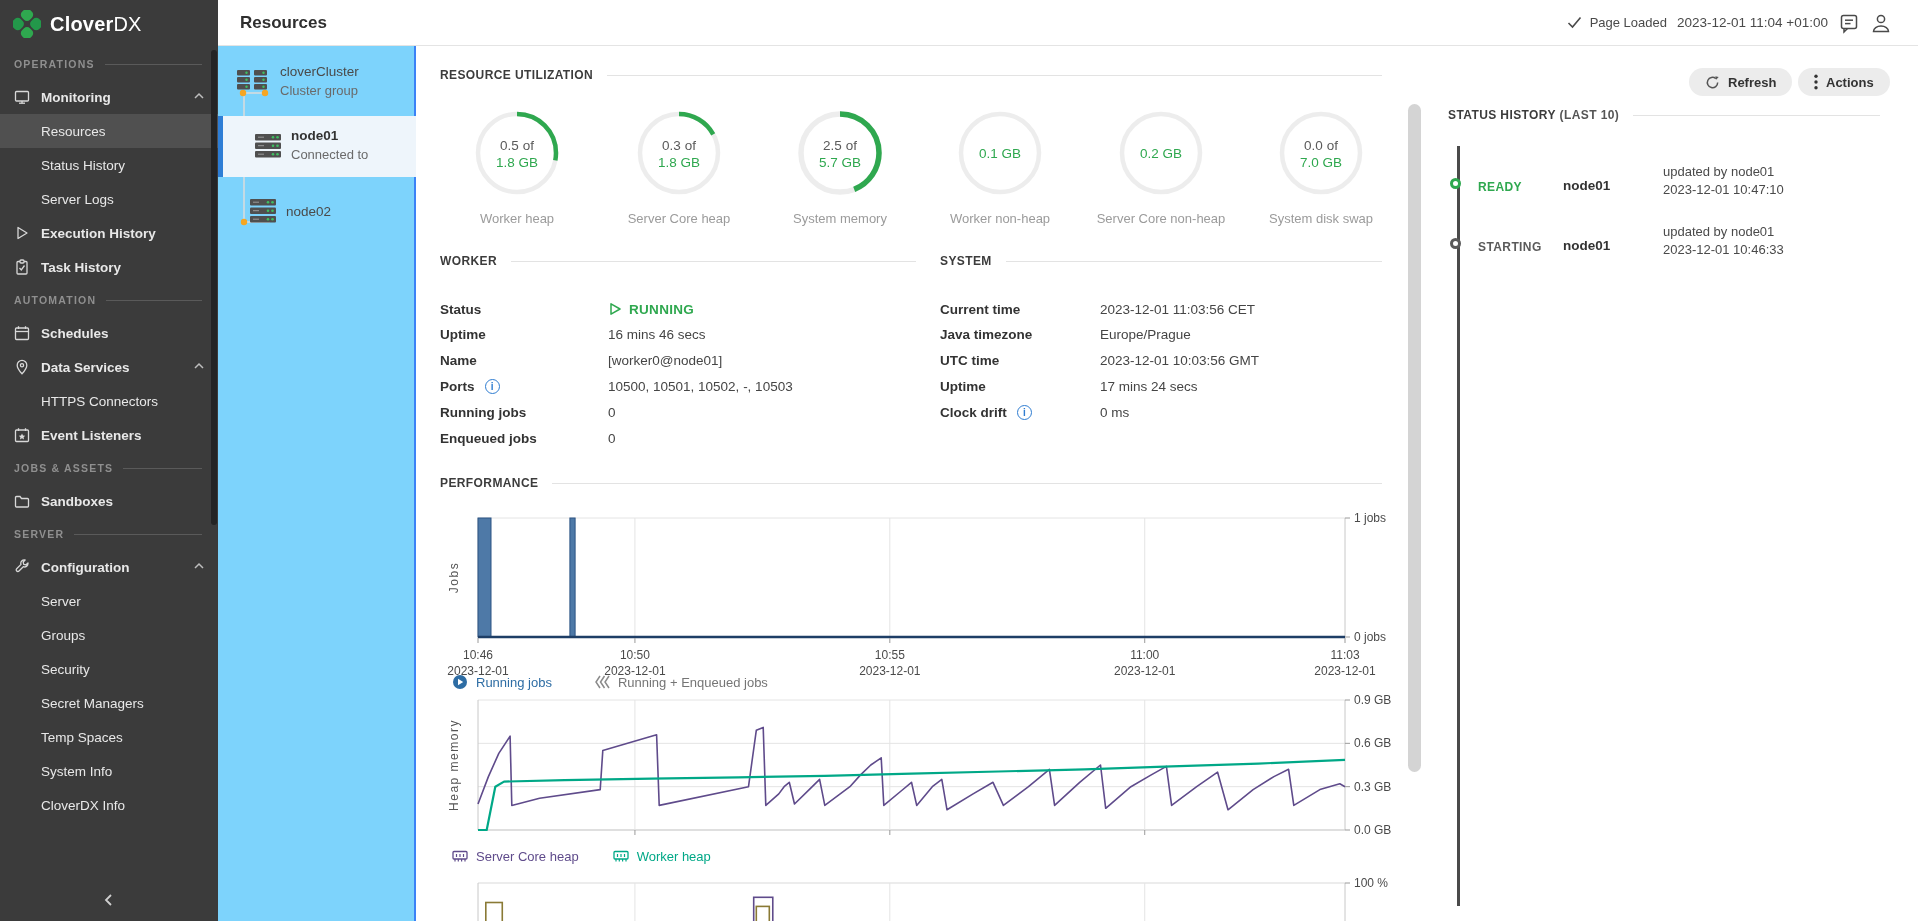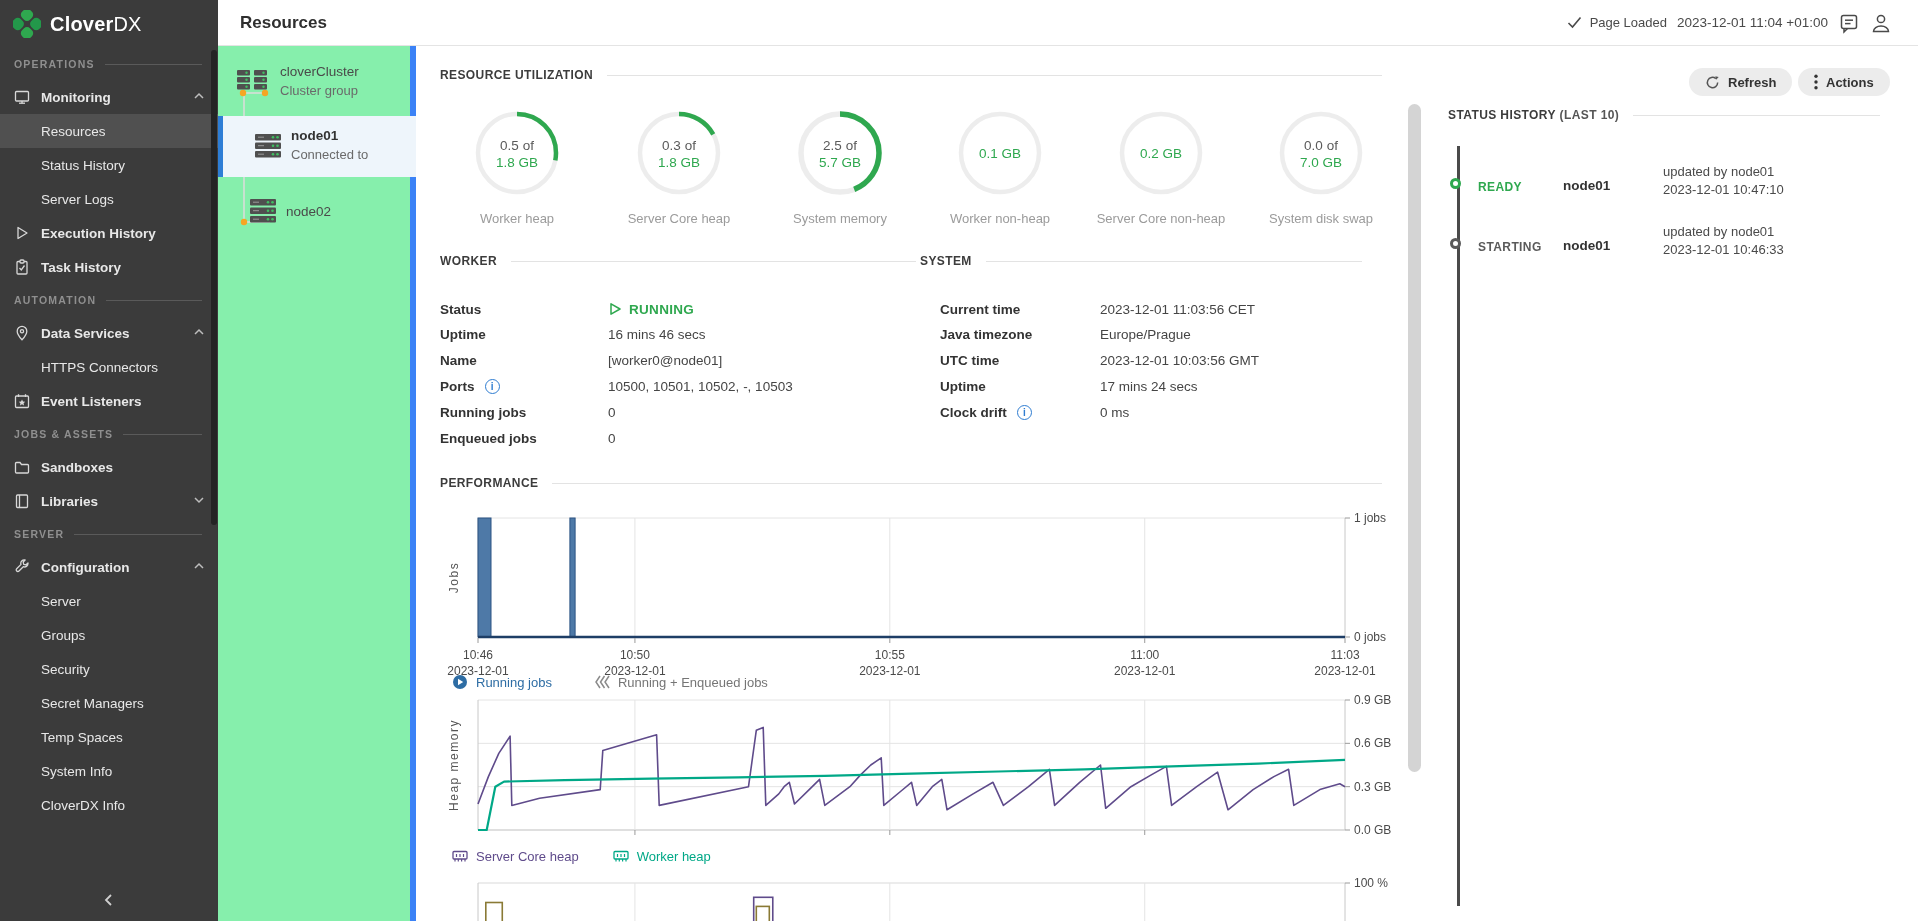--- a/index.html
+++ b/index.html
@@ -29,21 +29,21 @@
   
   #topbar { position:absolute; left:218px; top:0; width:1700px; height:46px; background:#fff;
     border-bottom:1px solid #e4e4e4; display:flex; align-items:center; }
   #page-title { font-size:17px; font-weight:700; color:#2f2f2f; margin-left:22px; }
   #topbar-right { margin-left:auto; display:flex; align-items:center; gap:10px; padding-right:26px; }
   #page-loaded { display:flex; align-items:center; gap:8px; color:#4a4a4a; font-size:13px; }
   #top-timestamp { color:#4a4a4a; font-size:13.5px; }
   .top-icon { cursor:pointer; display:flex; }
 
   
-  #treepanel { position:absolute; left:218px; top:46px; width:198px; height:875px; background:#86efac; border-right:6px solid #3b82f6; }
+  #treepanel { position:absolute; left:218px; top:46px; width:198px; height:875px; background:#7dd3fc; border-right:2px solid #3b82f6; }
   .tree-item { position:absolute; cursor:pointer; }
   #tree-cluster { left:0; top:14px; width:198px; height:52px; }
   #tree-node01 { left:0; top:70px; width:198px; height:61px; background:#eef5fb; border-left:5px solid #2e7ed5; }
   #tree-node02 { left:0; top:138px; width:198px; height:56px; }
   .tree-title { font-size:13.5px; color:#4a4a4a; }
   .tree-title.bold { font-weight:700; color:#333; }
   .tree-sub { font-size:13px; color:#6a6a6a; margin-top:4px; }
 
   
   #main { position:absolute; left:416px; top:46px; width:1042px; height:875px; background:#fff; }
@@ -130,20 +130,29 @@
           <polyline points="5.5,9 7.3,11 10.5,6.5" fill="none" stroke="#d8d8d8" stroke-width="1.3"></polyline>
         </svg>
         <span>Task History</span>
       </div>
       <div class="nav-section">
         <span class="lbl">AUTOMATION</span>
         <span class="line"></span>
       </div>
       <div class="nav-item top">
         <svg width="16" height="16" viewBox="0 0 16 16" class="ic">
+          <rect x="1.5" y="3" width="13" height="11.5" rx="1" fill="none" stroke="#d8d8d8" stroke-width="1.3"></rect>
+          <line x1="4.5" y1="1.2" x2="4.5" y2="4" stroke="#d8d8d8" stroke-width="1.3"></line>
+          <line x1="11.5" y1="1.2" x2="11.5" y2="4" stroke="#d8d8d8" stroke-width="1.3"></line>
+          <line x1="1.5" y1="6.5" x2="14.5" y2="6.5" stroke="#d8d8d8" stroke-width="1.3"></line>
+        </svg>
+        <span>Schedules</span>
+      </div>
+      <div class="nav-item top">
+        <svg width="16" height="16" viewBox="0 0 16 16" class="ic">
           <path d="M8 14.8C8 14.8 3.2 9.6 3.2 6.2a4.8 4.8 0 1 1 9.6 0C12.8 9.6 8 14.8 8 14.8z" fill="none" stroke="#d8d8d8" stroke-width="1.3"></path>
           <circle cx="8" cy="6.2" r="1.6" fill="none" stroke="#d8d8d8" stroke-width="1.3"></circle>
         </svg>
         <span>Data Services</span>
         <svg width="12" height="12" viewBox="0 0 12 12" class="chev">
           <polyline points="2,8 6,4 10,8" fill="none" stroke="#bdbdbd" stroke-width="1.5"></polyline>
         </svg>
       </div>
       <div class="nav-item sub">
         <span>HTTPS Connectors</span>
@@ -159,30 +168,20 @@
       </div>
       <div class="nav-section">
         <span class="lbl">JOBS &amp; ASSETS</span>
         <span class="line"></span>
       </div>
       <div class="nav-item top">
         <svg width="16" height="16" viewBox="0 0 16 16" class="ic">
           <path d="M1.5 4.5a1 1 0 0 1 1-1h3.5l1.5 2h6a1 1 0 0 1 1 1v6.5a1 1 0 0 1-1 1h-11a1 1 0 0 1-1-1z" fill="none" stroke="#d8d8d8" stroke-width="1.3"></path>
         </svg>
         <span>Sandboxes</span>
-      </div>
-      <div class="nav-item top">
-        <svg width="16" height="16" viewBox="0 0 16 16" class="ic">
-          <rect x="2.5" y="2" width="11" height="12.5" rx="1" fill="none" stroke="#d8d8d8" stroke-width="1.3"></rect>
-          <line x1="5.5" y1="2" x2="5.5" y2="14.5" stroke="#d8d8d8" stroke-width="1.3"></line>
-        </svg>
-        <span>Libraries</span>
-        <svg width="12" height="12" viewBox="0 0 12 12" class="chev">
-          <polyline points="2,4 6,8 10,4" fill="none" stroke="#bdbdbd" stroke-width="1.5"></polyline>
-        </svg>
       </div>
       <div class="nav-section">
         <span class="lbl">SERVER</span>
         <span class="line"></span>
       </div>
       <div class="nav-item top">
         <svg width="16" height="16" viewBox="0 0 16 16" class="ic">
           <path d="M14 4.6a3.4 3.4 0 0 1-4.7 3.1L5 12a1.6 1.6 0 1 1-2.3-2.3l4.3-4.3A3.4 3.4 0 0 1 11.1 1l-1.9 2 .5 2.3 2.3.5 2-1.9z" fill="none" stroke="#d8d8d8" stroke-width="1.3" stroke-linejoin="round"></path>
         </svg>
         <span>Configuration</span>
@@ -367,21 +366,21 @@
       <div class="gauge-box" style="left: 830px; top: 62px;"><svg width="90" height="90">
           <circle cx="45" cy="45" r="39" fill="none" stroke="#ededed" stroke-width="4.5"></circle>
           <text x="45" y="42" text-anchor="middle" font-size="13.5"><tspan x="45" fill="#5a5a5a">0.0 of</tspan><tspan x="45" dy="17" fill="#2fa84f">7.0 GB</tspan></text>
         </svg><div class="gauge-label">System disk swap</div></div>
     </div>
 
   <div class="sec-head" style="left:24px; top:208px; width:476px;">
     <span class="t">WORKER</span>
       <span class="line"></span>
   </div>
-  <div class="sec-head" style="left:504px; top:208px; width:442px;">
+  <div class="sec-head" style="left:524px; top:208px; width:442px;">
     <span class="t">SYSTEM</span>
       <span class="line"></span>
   </div>
   <div id="worker-rows">
       <div class="kv-row" style="left: 24px; top: 250px; width: 460px;">
         <span class="kv-label">
           <span>Status</span>
         </span>
         <span class="kv-value" style="left: 168px;">
           <svg width="14" height="14" viewBox="0 0 14 14">

